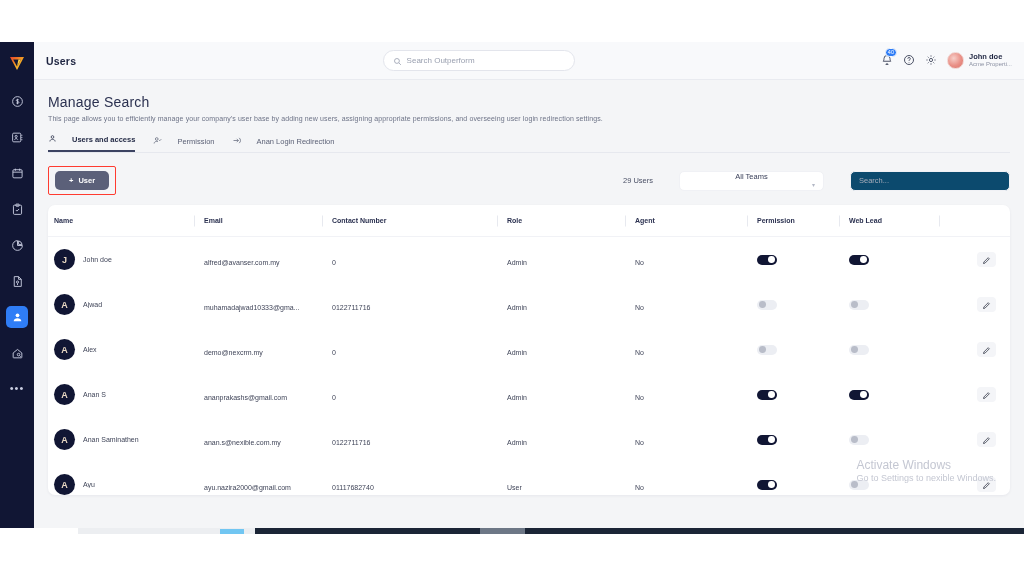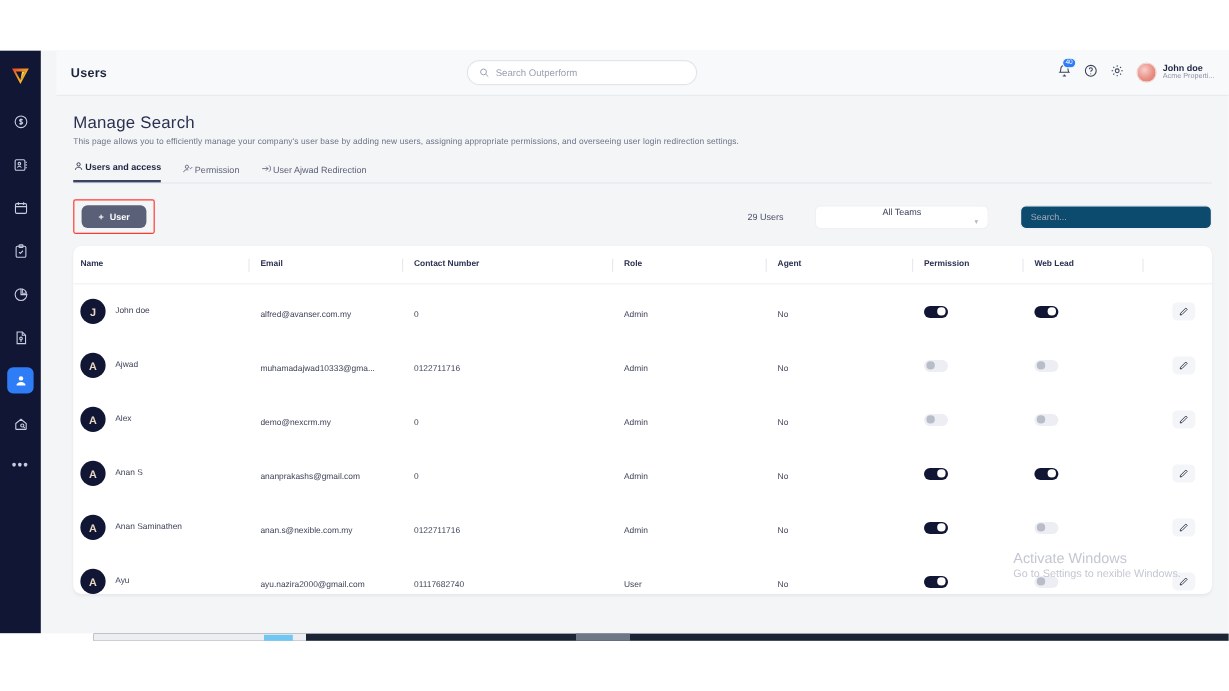--- a/index.html
+++ b/index.html
@@ -28,21 +28,21 @@
   .nav-icon {
     width: 22px; height: 22px; margin-bottom: 14px;
     display: flex; align-items: center; justify-content: center;
     border-radius: 5px; color: #c9cde0;
   }
   .nav-icon svg { display:block; }
   .nav-icon.active { background: #2f7df6; color: #ffffff; }
   .nav-dots { color:#c9cde0; font-size:11px; letter-spacing:1px; margin-top:4px; }
 
   
-  .main { flex: 1; display: flex; flex-direction: column; min-width: 0; margin-left: 13px; }
+  .main { flex: 1; display: flex; flex-direction: column; min-width: 0; }
 
   
   .topbar {
     height: 38px; background: #f8f9fb; border-bottom: 1px solid #e9ebf0;
     display: flex; align-items: center; padding: 0 12px; flex: 0 0 38px;
   }
   .topbar-title { font-size: 10.5px; font-weight: bold; color: #1d2440; letter-spacing: .2px; }
   .search-wrap { flex: 1; display: flex; justify-content: center; text-align: center; }
   .search-box {
     width: 192px; height: 21px; border: 1px solid #e3e5ec; border-radius: 11px;
@@ -67,21 +67,21 @@
   .user-org { font-size: 6px; color: #8b91a3; line-height: 1.25; }
 
   
   .content { flex: 1; padding: 14px 14px 0 14px; overflow: hidden; position: relative; }
   .page-title { font-size: 14px; color: #2b3150; font-weight: normal; letter-spacing: .2px; }
   .page-sub { font-size: 7px; color: #6d7387; margin-top: 5px; letter-spacing: .1px; }
 
   
   .tabs { display: flex; align-items: flex-end; gap: 18px; margin-top: 12px;
           border-bottom: 1px solid #e6e8ee; }
-  .tab { display: flex; align-items: center; gap: 1px; padding-bottom: 5px;
+  .tab { display: flex; align-items: center; gap: 15px; padding-bottom: 5px;
          font-size: 7.5px; color: #5c6277; cursor: pointer; }
   .tab.active { color: #1d2440; font-weight: bold; border-bottom: 2px solid #3c4362; }
 
   
   .toolbar { display: flex; align-items: center; margin-top: 13px; }
   .add-wrap { position: relative; padding: 5px 7px; }
   .redbox { position: absolute; inset: 0; border: 1.5px solid #ff3b30; border-radius: 2px; pointer-events:none; }
   .btn-user {
     background: #5b6079; color: #ffffff; border: none; border-radius: 5px;
     font-size: 7.5px; font-weight: bold; padding: 5px 14px;
@@ -135,21 +135,21 @@
   .toggle.off { background: #eceef3; }
   .toggle .knob { position: absolute; top: 1.6px; width: 6.8px; height: 6.8px; border-radius: 50%; }
   .toggle.on  .knob { right: 1.8px; background: #ffffff; }
   .toggle.off .knob { left: 1.8px; background: #b9bdc9; }
   .edit-btn {
     width: 19px; height: 15px; border-radius: 4px; background: #f4f5f8;
     display: flex; align-items: center; justify-content: center; cursor: pointer;
   }
 
   
-  .watermark { position: absolute; right: 26px; bottom: 12px; text-align: left; pointer-events: none; }
+  .watermark { position: absolute; right: 14px; bottom: 12px; text-align: left; pointer-events: none; }
   .wm1 { font-size: 12px; color: #c4c7d2; }
   .wm2 { font-size: 9px; color: #c4c7d2; margin-top: 1px; }
 
   
   .taskbar { position: absolute; left: 0; top: 528px; width: 1024px; height: 6px; background: #ffffff; }
   .tb-dark  { position: absolute; left: 78px;  top: 0; width: 946px; height: 6px; background: #1b2536; }
   .tb-light { position: absolute; left: 78px;  top: 0; width: 177px; height: 6px; background: #eceef1; }
   .tb-blue  { position: absolute; left: 220px; top: 1px; width: 24px; height: 5px; background: #71c6f2; }
   .tb-grey  { position: absolute; left: 480px; top: 0; width: 45px; height: 6px; background: #6d7786; }
 </style>
@@ -340,21 +340,21 @@
             <span>Permission</span>
           </div>
           <div class="tab">
             <span>
               <svg width="9" height="9" viewBox="0 0 24 24" fill="none" stroke="#5c6277" stroke-width="1.9">
                 <path d="M4 12h13"></path>
                   <path d="M12.5 7.5L17 12l-4.5 4.5"></path>
                   <path d="M19 5a8.5 8.5 0 0 1 0 14"></path>
               </svg>
             </span>
-            <span>User Ajwad Redirection</span>
+            <span>Anan Login Redirection</span>
           </div>
         </div>
 
         <div class="toolbar">
           <div class="add-wrap">
             <div class="redbox"></div>
             <button class="btn-user">
               <span>+</span>
               <span>User</span>
             </button>

